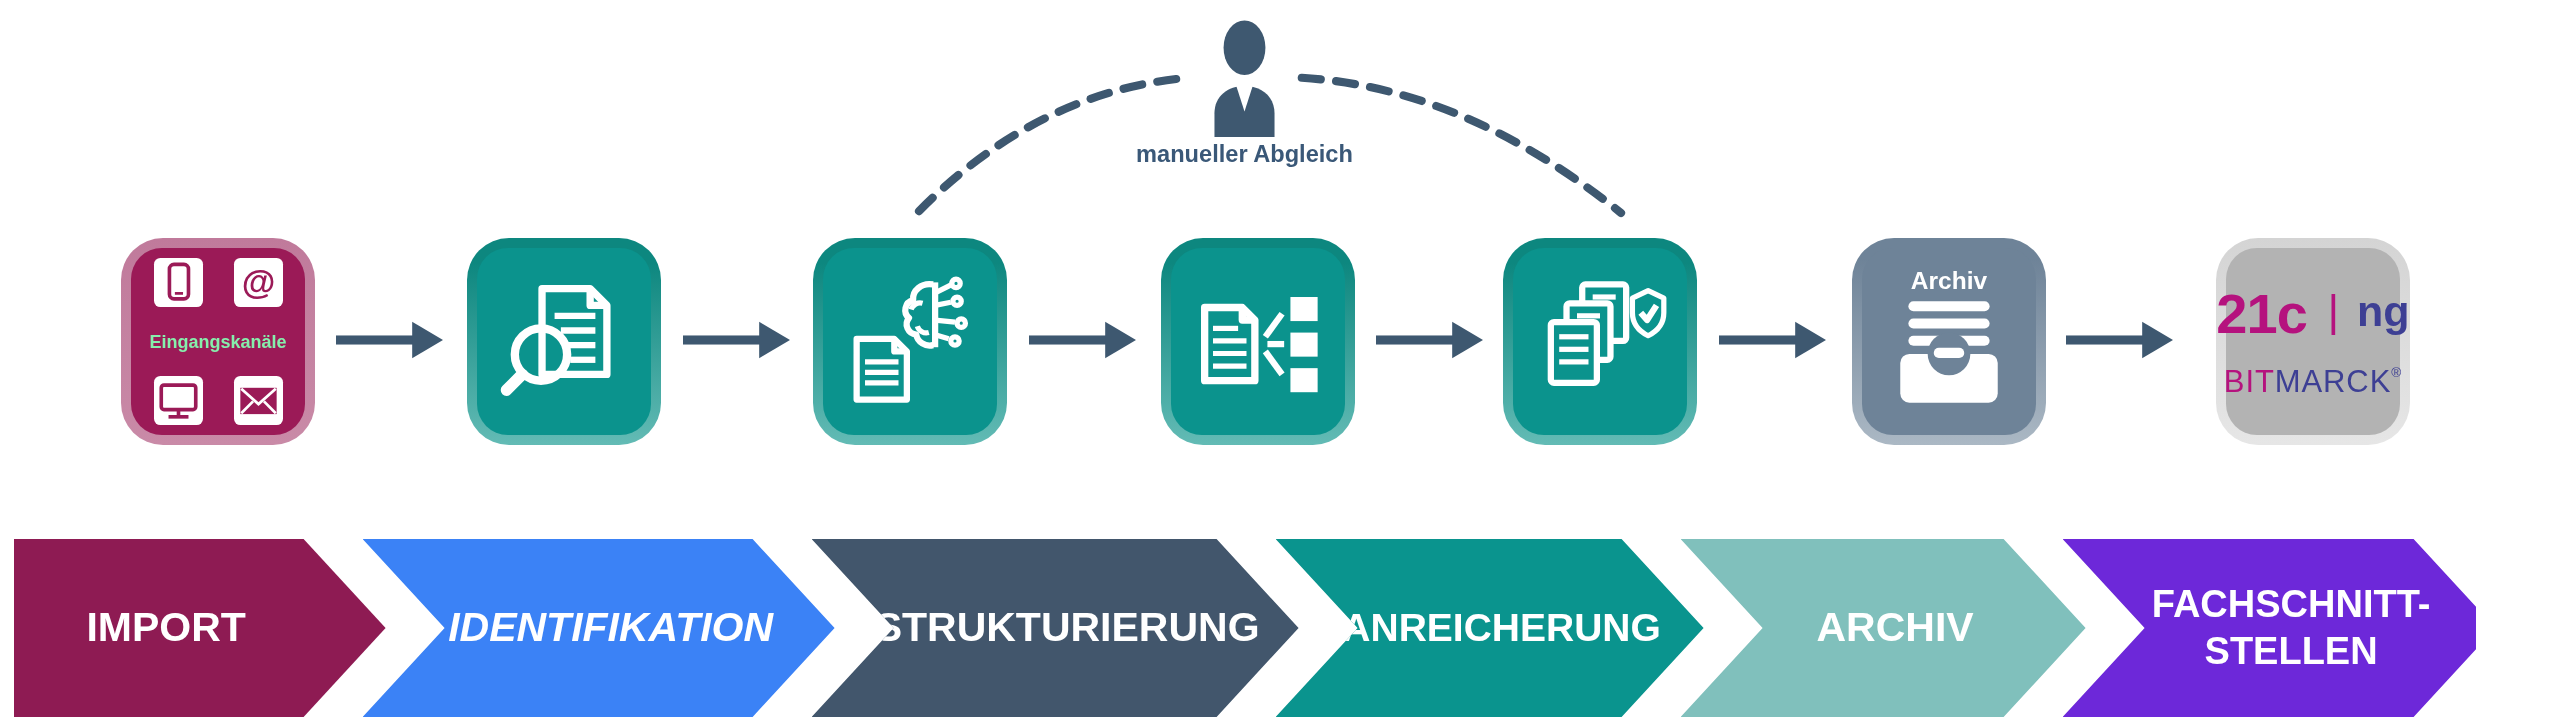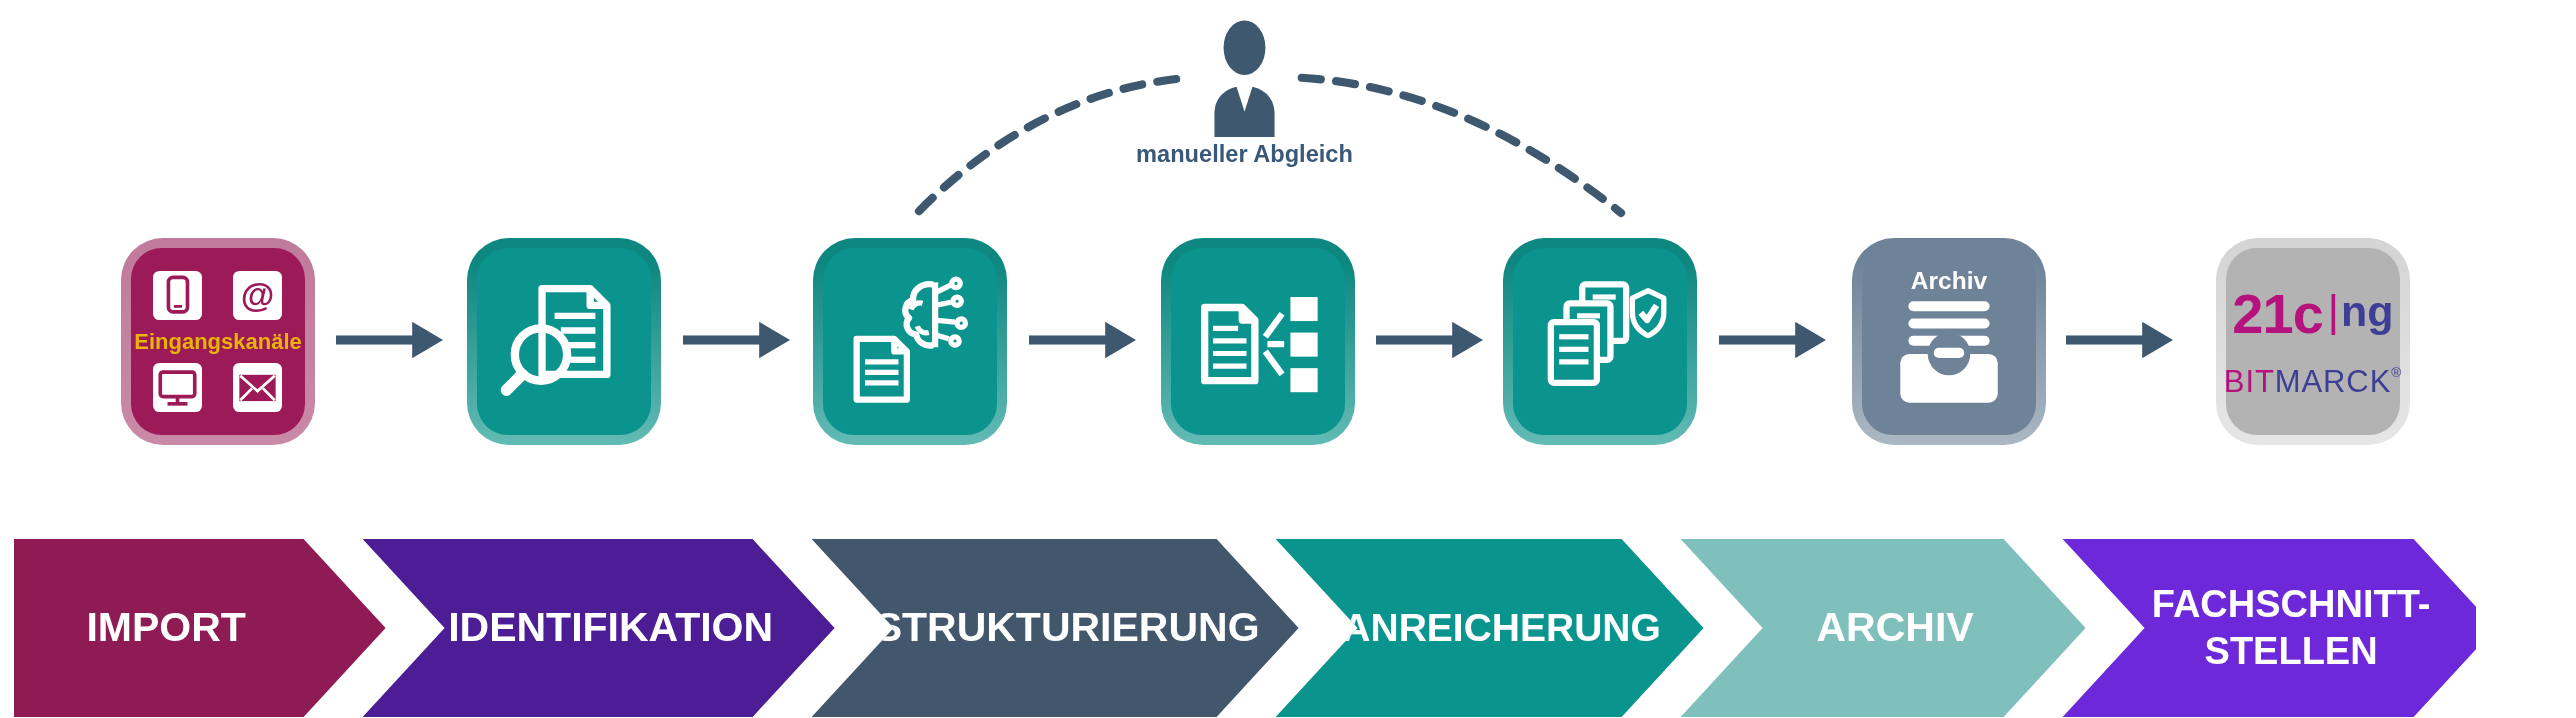--- a/index.html
+++ b/index.html
@@ -18,27 +18,27 @@
   .tile.grayblue{background:linear-gradient(180deg,#6E8398 10%,#ABB8C4 100%);}
   .tile.grayblue .tile-in{background:#6E8398;}
   .tile.lightgray{background:linear-gradient(180deg,#D4D4D4 0%,#E6E6E6 100%);}
   .tile.lightgray .tile-in{background:#B3B3B3;}
 
   
   .chan-grid{display:flex;flex-direction:column;align-items:center;gap:5.4px;}
   .chan-row{display:flex;gap:31px;}
   .chan-sq{width:49px;height:49px;background:#fff;border-radius:6.3px;display:flex;
            align-items:center;justify-content:center;}
-  .chan-label{color:#eab308;font-size:22px;font-weight:bold;line-height:1;margin:5px 0;}
+  .chan-label{color:#86efac;font-size:18px;font-weight:bold;line-height:1;margin:20px 0;}
 
   .tile-label{color:#fff;font-weight:bold;}
   .archiv-label{font-size:24.5px;margin:3.6px 0 1.8px 0;}
 
   
-  .logo-row1{display:flex;align-items:flex-start;line-height:1;}
+  .logo-row1{display:flex;align-items:flex-start;line-height:1;gap:16px;}
   .logo-21c{color:#B5127E;font-size:56px;font-weight:bold;letter-spacing:-0.9px;}
   .logo-bar{color:#B5127E;font-size:45px;font-weight:300;margin:0 1.8px 0 4.5px;transform:translateY(1.8px);}
   .logo-ng{color:#3D3F94;font-size:43px;font-weight:bold;transform:translateY(3.6px);}
   .logo-row2{line-height:1;margin-top:23.6px;font-size:31px;font-weight:normal;letter-spacing:0.9px;}
   .logo-bit{color:#B5127E;}
   .logo-marck{color:#3D3F94;}
   .logo-reg{color:#3D3F94;font-size:13.6px;vertical-align:top;}
 
   
   .flow-arrow{position:absolute;top:320px;width:107px;height:40px;}
@@ -53,21 +53,21 @@
   #stages{position:absolute;left:13.6px;top:539px;height:178px;display:flex;gap:48px;}
   .stage{position:relative;height:178px;display:flex;align-items:center;justify-content:center;
          text-align:center;color:#fff;font-weight:bold;font-size:41px;letter-spacing:0px;
          line-height:1.25;box-sizing:border-box;
          clip-path:polygon(0 0,calc(100% - 82px) 0,100% 50%,calc(100% - 82px) 100%,0 100%,82px 50%);}
   .stage .lbl{padding:0 65px 0 89px;}
   .stage:first-child{clip-path:polygon(0 0,calc(100% - 82px) 0,100% 50%,calc(100% - 82px) 100%,0 100%);}
   .stage:first-child .lbl{padding:0 78px 0 11px;}
   .stage+.stage{margin-left:-71px;}
   .s1{width:372px;background:#8E1B53;z-index:9;}
-  .s2{width:472px;background:#4c1d95;z-index:8;}
+  .s2{width:472px;background:#3b82f6;z-index:8;font-style:italic;}
   .s3{width:385px;background:#667B90;z-index:7;}
   .s4{width:487px;background:#42566C;z-index:6;}
   .s5{width:428px;background:#0A948E;z-index:5;font-size:39px;}
   .s6{width:405px;background:#80C0BC;z-index:4;}
   .s7{width:433px;background:#6d28d9;z-index:3;font-size:38px;}
 </style>
 </head>
 <body>
 
 <div id="canvas">

